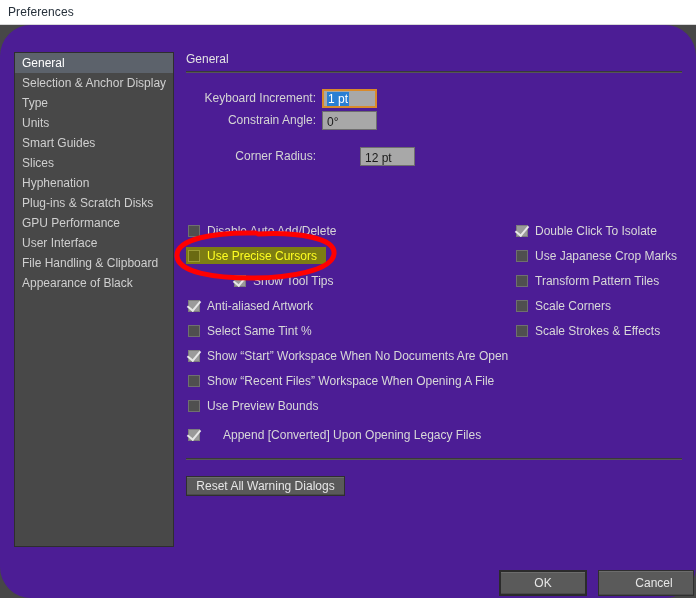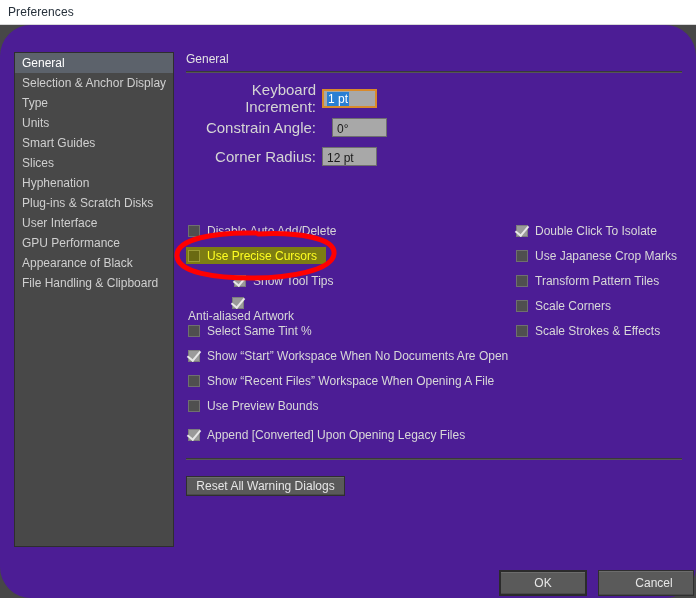--- a/index.html
+++ b/index.html
@@ -73,21 +73,21 @@
   #rule-top   { left: 0;  top: 19px; width: 496px; }
   #rule-bottom{ left: 0;  top: 406px; width: 496px; }
 
   
   .field-row {
     position: absolute;
     height: 20px;
     display: flex; align-items: center;
   }
   .field-label {
-    font-size: 15px; color: #d4d4d4;
+    font-size: 12px; color: #d4d4d4;
     text-align: right;
     margin-right: 6px;
   }
   .field-box {
     width: 55px; height: 19px;
     background: #a8a8a8;
     border: 1px solid #6e6e6e;
     display: flex; align-items: flex-end;
     padding-left: 4px;
     font-size: 12px; color: #1a1a1a;
@@ -96,23 +96,23 @@
     border: 2px solid #d98a2b;
     padding-left: 3px;
   }
   .field-box .sel {
     background: #2a7fd4; color: #ffffff;
     padding: 0 1px;
   }
 
   #row-ki { left: 0;   top: 36px; }
   #row-ki .field-label { width: 130px; }
-  #row-ca { left: 0;   top: 65px; gap: 10px; }
+  #row-ca { left: 0;   top: 58px; }
   #row-ca .field-label { width: 130px; }
-  #row-cr { left: 0;   top: 94px; }
+  #row-cr { left: 0;   top: 94px; gap: 38px; }
   #row-cr .field-label { width: 130px; }
 
   
   .cb-row {
     position: absolute;
     height: 18px;
     display: flex; align-items: center;
     white-space: nowrap;
   }
   .cb {
@@ -190,24 +190,24 @@
 
   <div id="sidebar">
       <div class="side-item selected"><span>General</span></div>
       <div class="side-item"><span>Selection &amp; Anchor Display</span></div>
       <div class="side-item"><span>Type</span></div>
       <div class="side-item"><span>Units</span></div>
       <div class="side-item"><span>Smart Guides</span></div>
       <div class="side-item"><span>Slices</span></div>
       <div class="side-item"><span>Hyphenation</span></div>
       <div class="side-item"><span>Plug-ins &amp; Scratch Disks</span></div>
+      <div class="side-item"><span>GPU Performance</span></div>
       <div class="side-item"><span>User Interface</span></div>
-      <div class="side-item"><span>GPU Performance</span></div>
+      <div class="side-item"><span>File Handling &amp; Clipboard</span></div>
       <div class="side-item"><span>Appearance of Black</span></div>
-      <div class="side-item"><span>File Handling &amp; Clipboard</span></div>
     </div>
 
   <div id="pane">
     <div id="pane-title">General</div>
     <div id="rule-top" class="hrule"></div>
 
     <div class="field-row" id="row-ki">
       <span class="field-label">Keyboard Increment:</span>
       <span class="field-box focused">
         <span class="sel">1 pt</span>
@@ -234,41 +234,41 @@
           <span class="cb-label">Disable Auto Add/Delete</span>
         </div>
         <div class="cb-row hl" style="left: 2px; top: 195px;">
           <span class="cb"></span>
           <span class="cb-label">Use Precise Cursors</span>
         </div>
         <div class="cb-row" style="left: 2px; top: 220px; margin-left: 46px;">
           <span class="cb checked"></span>
           <span class="cb-label">Show Tool Tips</span>
         </div>
-        <div class="cb-row" style="left: 2px; top: 245px; flex-direction: column;">
+        <div class="cb-row" style="left: 2px; top: 245px;">
           <span class="cb checked"></span>
           <span class="cb-label">Anti-aliased Artwork</span>
         </div>
         <div class="cb-row" style="left: 2px; top: 270px;">
           <span class="cb"></span>
           <span class="cb-label">Select Same Tint %</span>
         </div>
         <div class="cb-row" style="left: 2px; top: 295px;">
           <span class="cb checked"></span>
           <span class="cb-label">Show “Start” Workspace When No Documents Are Open</span>
         </div>
         <div class="cb-row" style="left: 2px; top: 320px;">
           <span class="cb"></span>
           <span class="cb-label">Show “Recent Files” Workspace When Opening A File</span>
         </div>
         <div class="cb-row" style="left: 2px; top: 345px;">
           <span class="cb"></span>
           <span class="cb-label">Use Preview Bounds</span>
         </div>
-        <div class="cb-row" style="left: 2px; top: 374px;">
+        <div class="cb-row" style="left: 2px; top: 374px; gap: 16px;">
           <span class="cb checked"></span>
           <span class="cb-label">Append [Converted] Upon Opening Legacy Files</span>
         </div>
       </div>
     <div id="cb-right">
         <div class="cb-row" style="left: 330px; top: 170px;">
           <span class="cb checked"></span>
           <span class="cb-label">Double Click To Isolate</span>
         </div>
         <div class="cb-row" style="left: 330px; top: 195px;">

